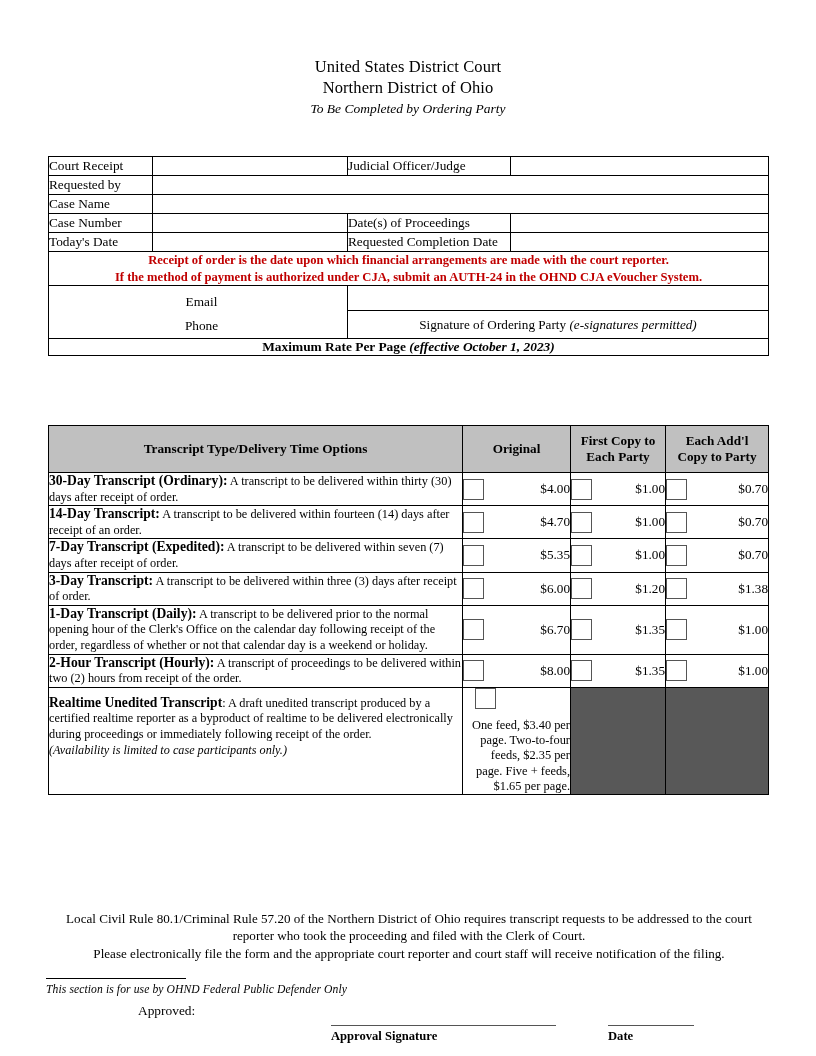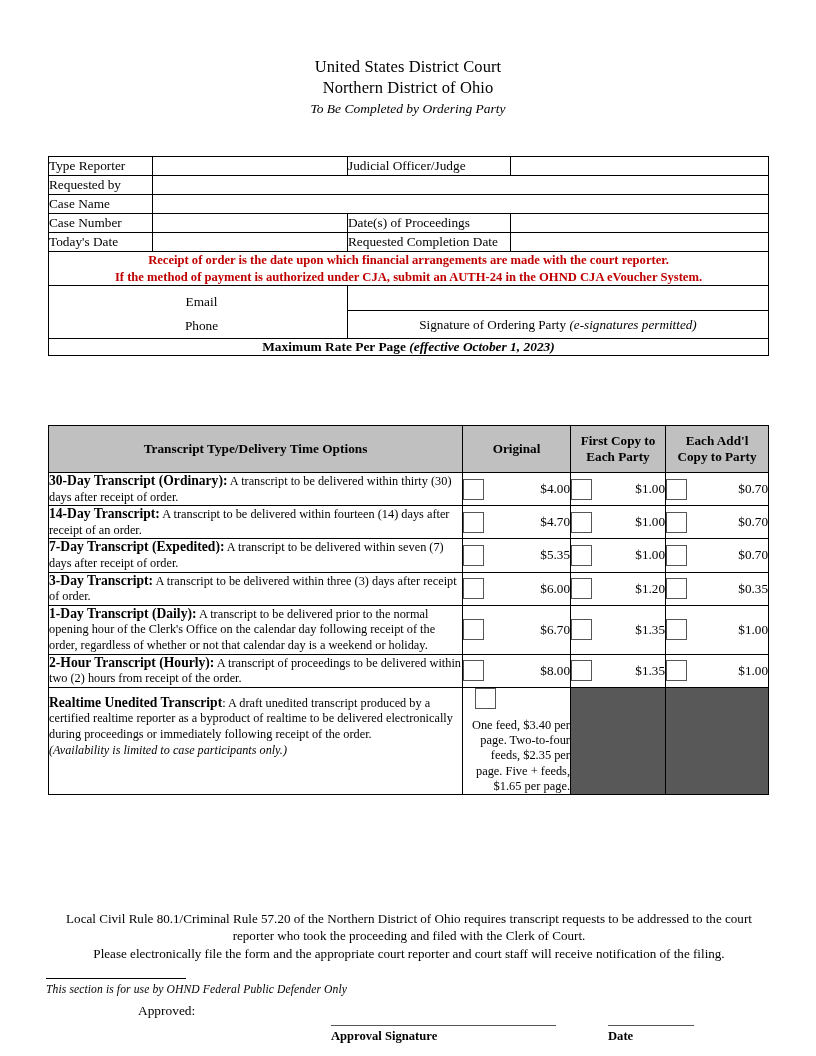--- a/index.html
+++ b/index.html
@@ -234,21 +234,21 @@
   <table class="formtable">
     <colgroup>
       <col style="width:104px">
       <col style="width:195px">
       <col style="width:163px">
       <col style="width:258px">
     </colgroup>
     <tbody>
 
       <tr>
-        <td class="lbl">Type Reporter</td>
+        <td class="lbl">Court Receipt</td>
         <td class="blankcell">&nbsp;</td>
         <td class="lbl">Judicial Officer/Judge</td>
         <td class="blankcell">&nbsp;</td>
       </tr>
 
       <tr>
         <td class="lbl">Requested by</td>
         <td class="blankcell" colspan="3">&nbsp;</td>
       </tr>
 
@@ -407,21 +407,21 @@
         </td>
         <td class="price-cell">
           <div class="price-inner">
             <span class="chk"></span>
             <span class="price-val">$1.20</span>
           </div>
         </td>
         <td class="price-cell">
           <div class="price-inner">
             <span class="chk"></span>
-            <span class="price-val">$0.35</span>
+            <span class="price-val">$1.38</span>
           </div>
         </td>
       </tr>
 
       <tr>
         <td class="opt-desc">
           <b>1-Day Transcript (Daily):</b><span> A transcript to be delivered prior to the normal opening hour of the Clerk's Office on the calendar day following receipt of the order, regardless of whether or not that calendar day is a weekend or holiday.</span>
         </td>
         <td class="price-cell">
           <div class="price-inner">

